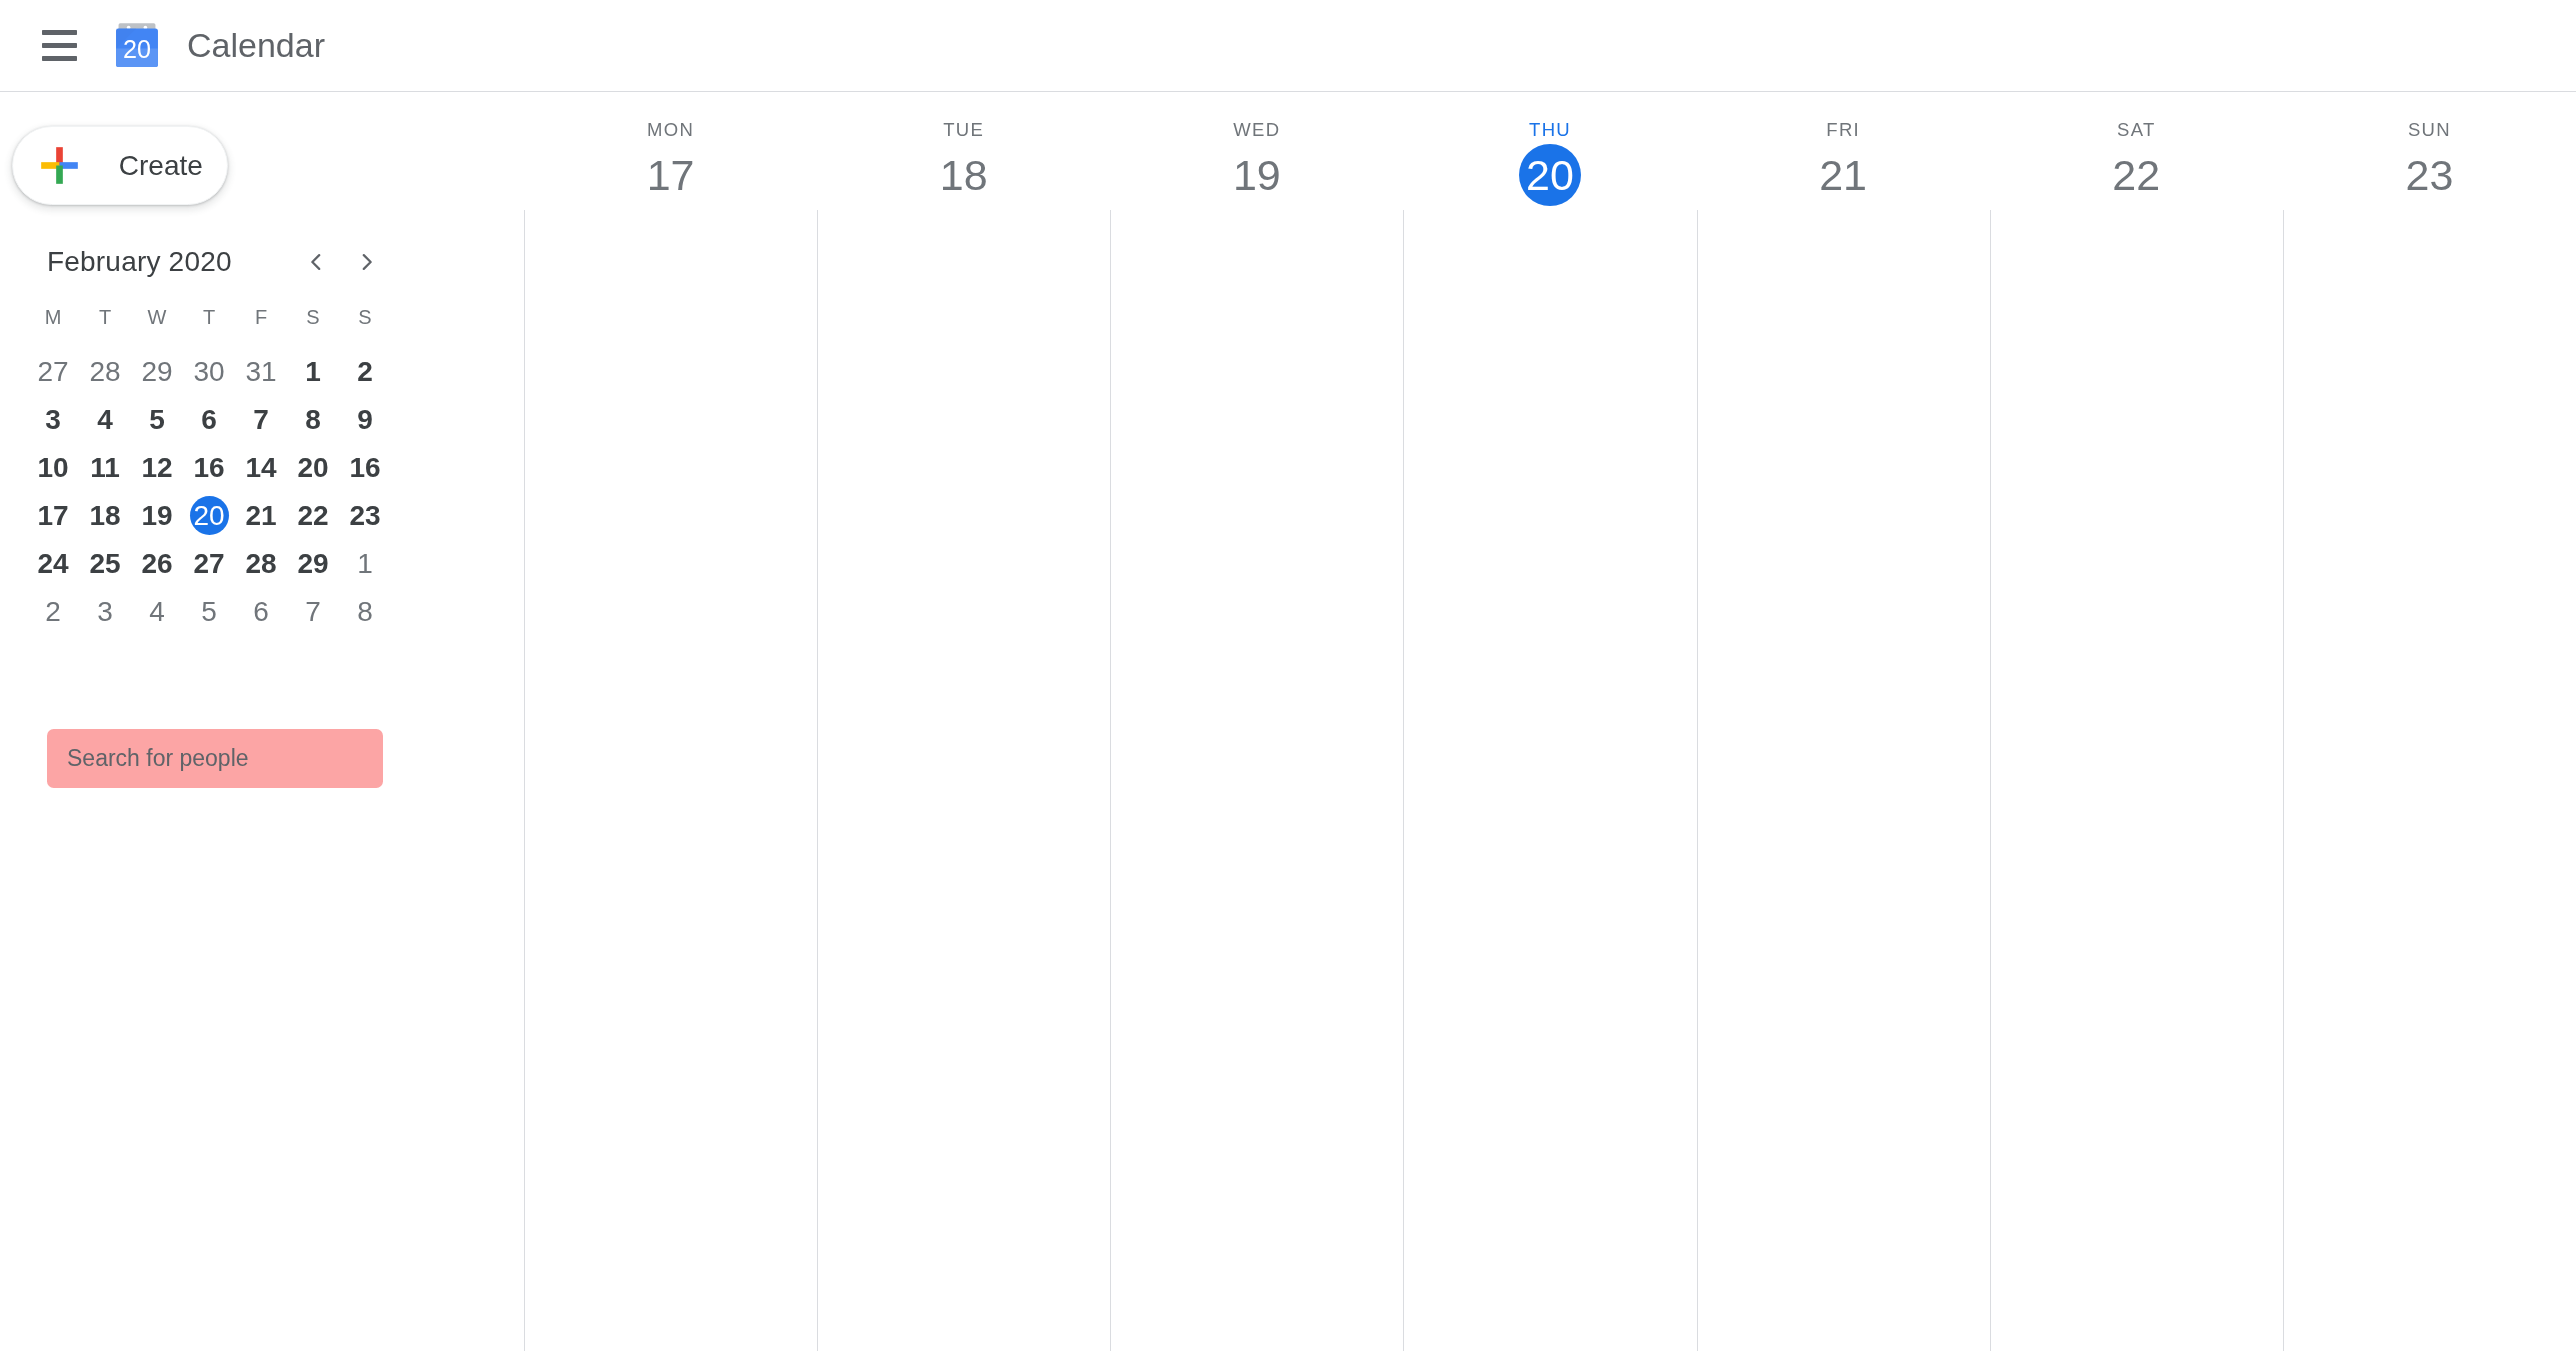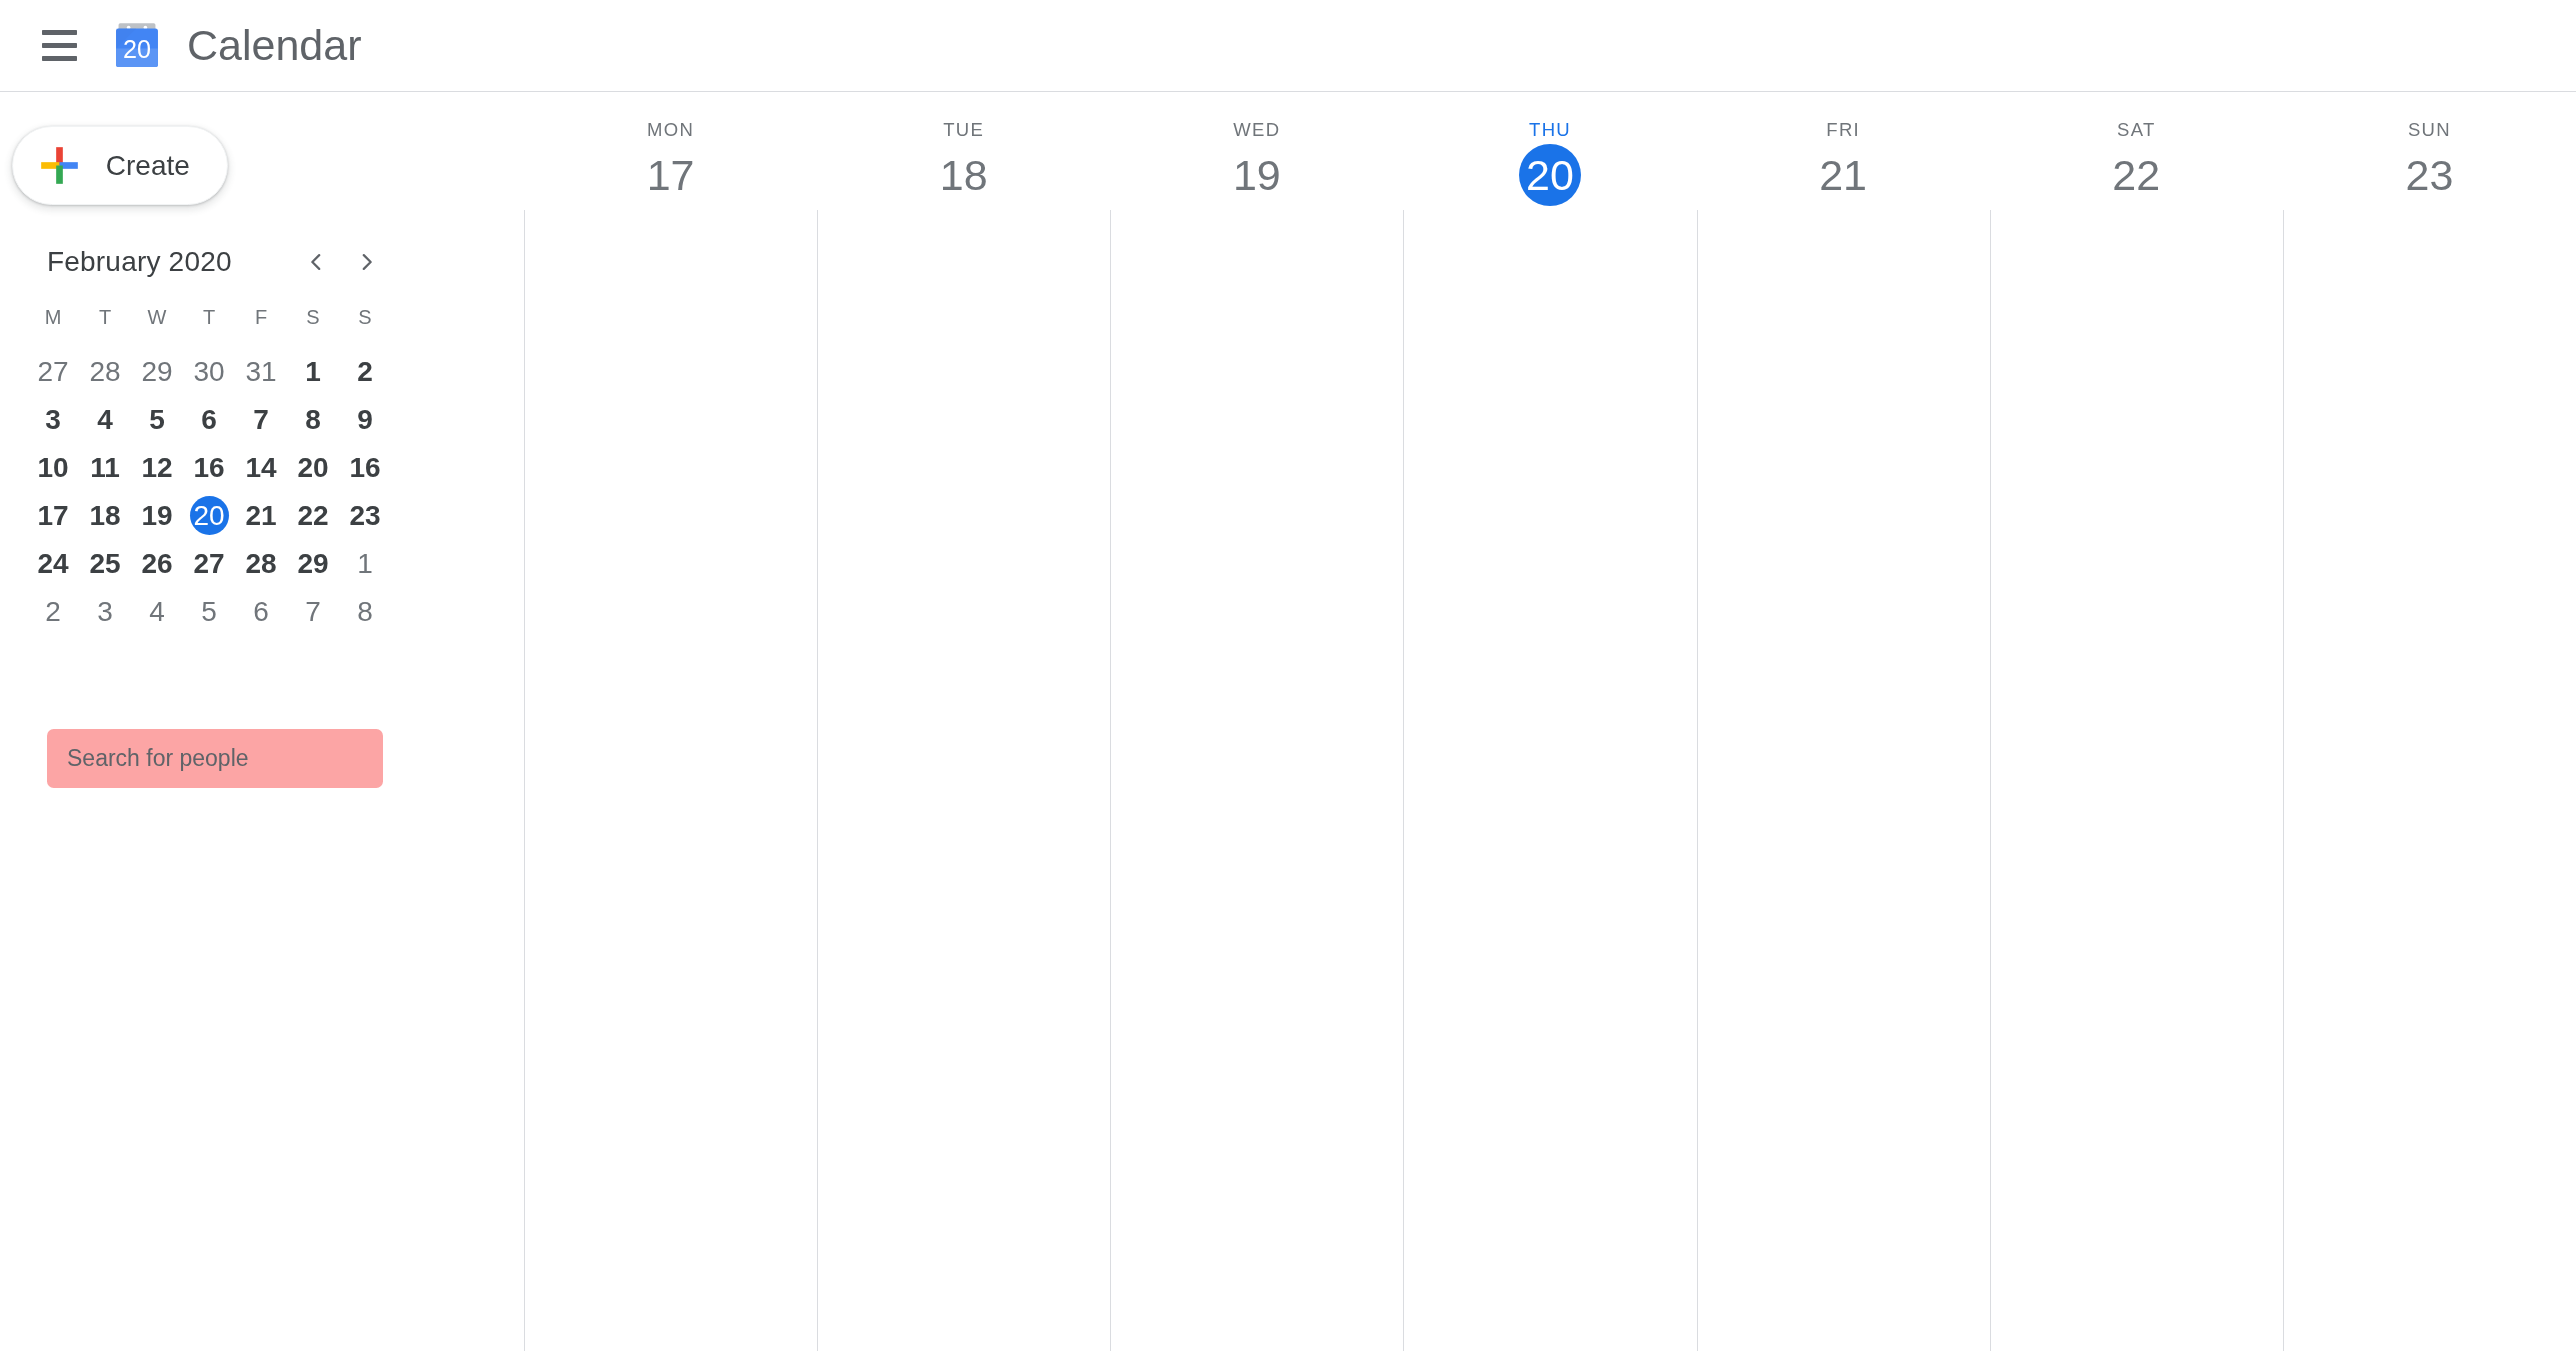--- a/index.html
+++ b/index.html
@@ -50,21 +50,21 @@
     cursor: pointer;
   }
 
   #calendar-logo {
     width: 52px; height: 52px;
     position: relative;
     flex: none;
   }
 
   #brand-title {
-    font-size: 43px;
+    font-size: 34px;
     color: #5f6368;
     letter-spacing: 0px;
     margin-left: 24px;
     white-space: nowrap;
     font-weight: 400;
   }
 
   
   #sidebar {
     position: absolute;
@@ -88,21 +88,21 @@
   }
   #create-plus-icon {
     width: 45px; height: 45px;
     margin-left: 24px;
     position: relative;
     flex: none;
   }
   #create-label {
     font-size: 28px;
     color: #3c4043;
-    margin-left: 24px;
+    margin-left: 37px;
     white-space: nowrap;
   }
 
   
   #mini-calendar {
     position: absolute;
     left: 27px;
     top: 146px;
     width: 361px;
   }

